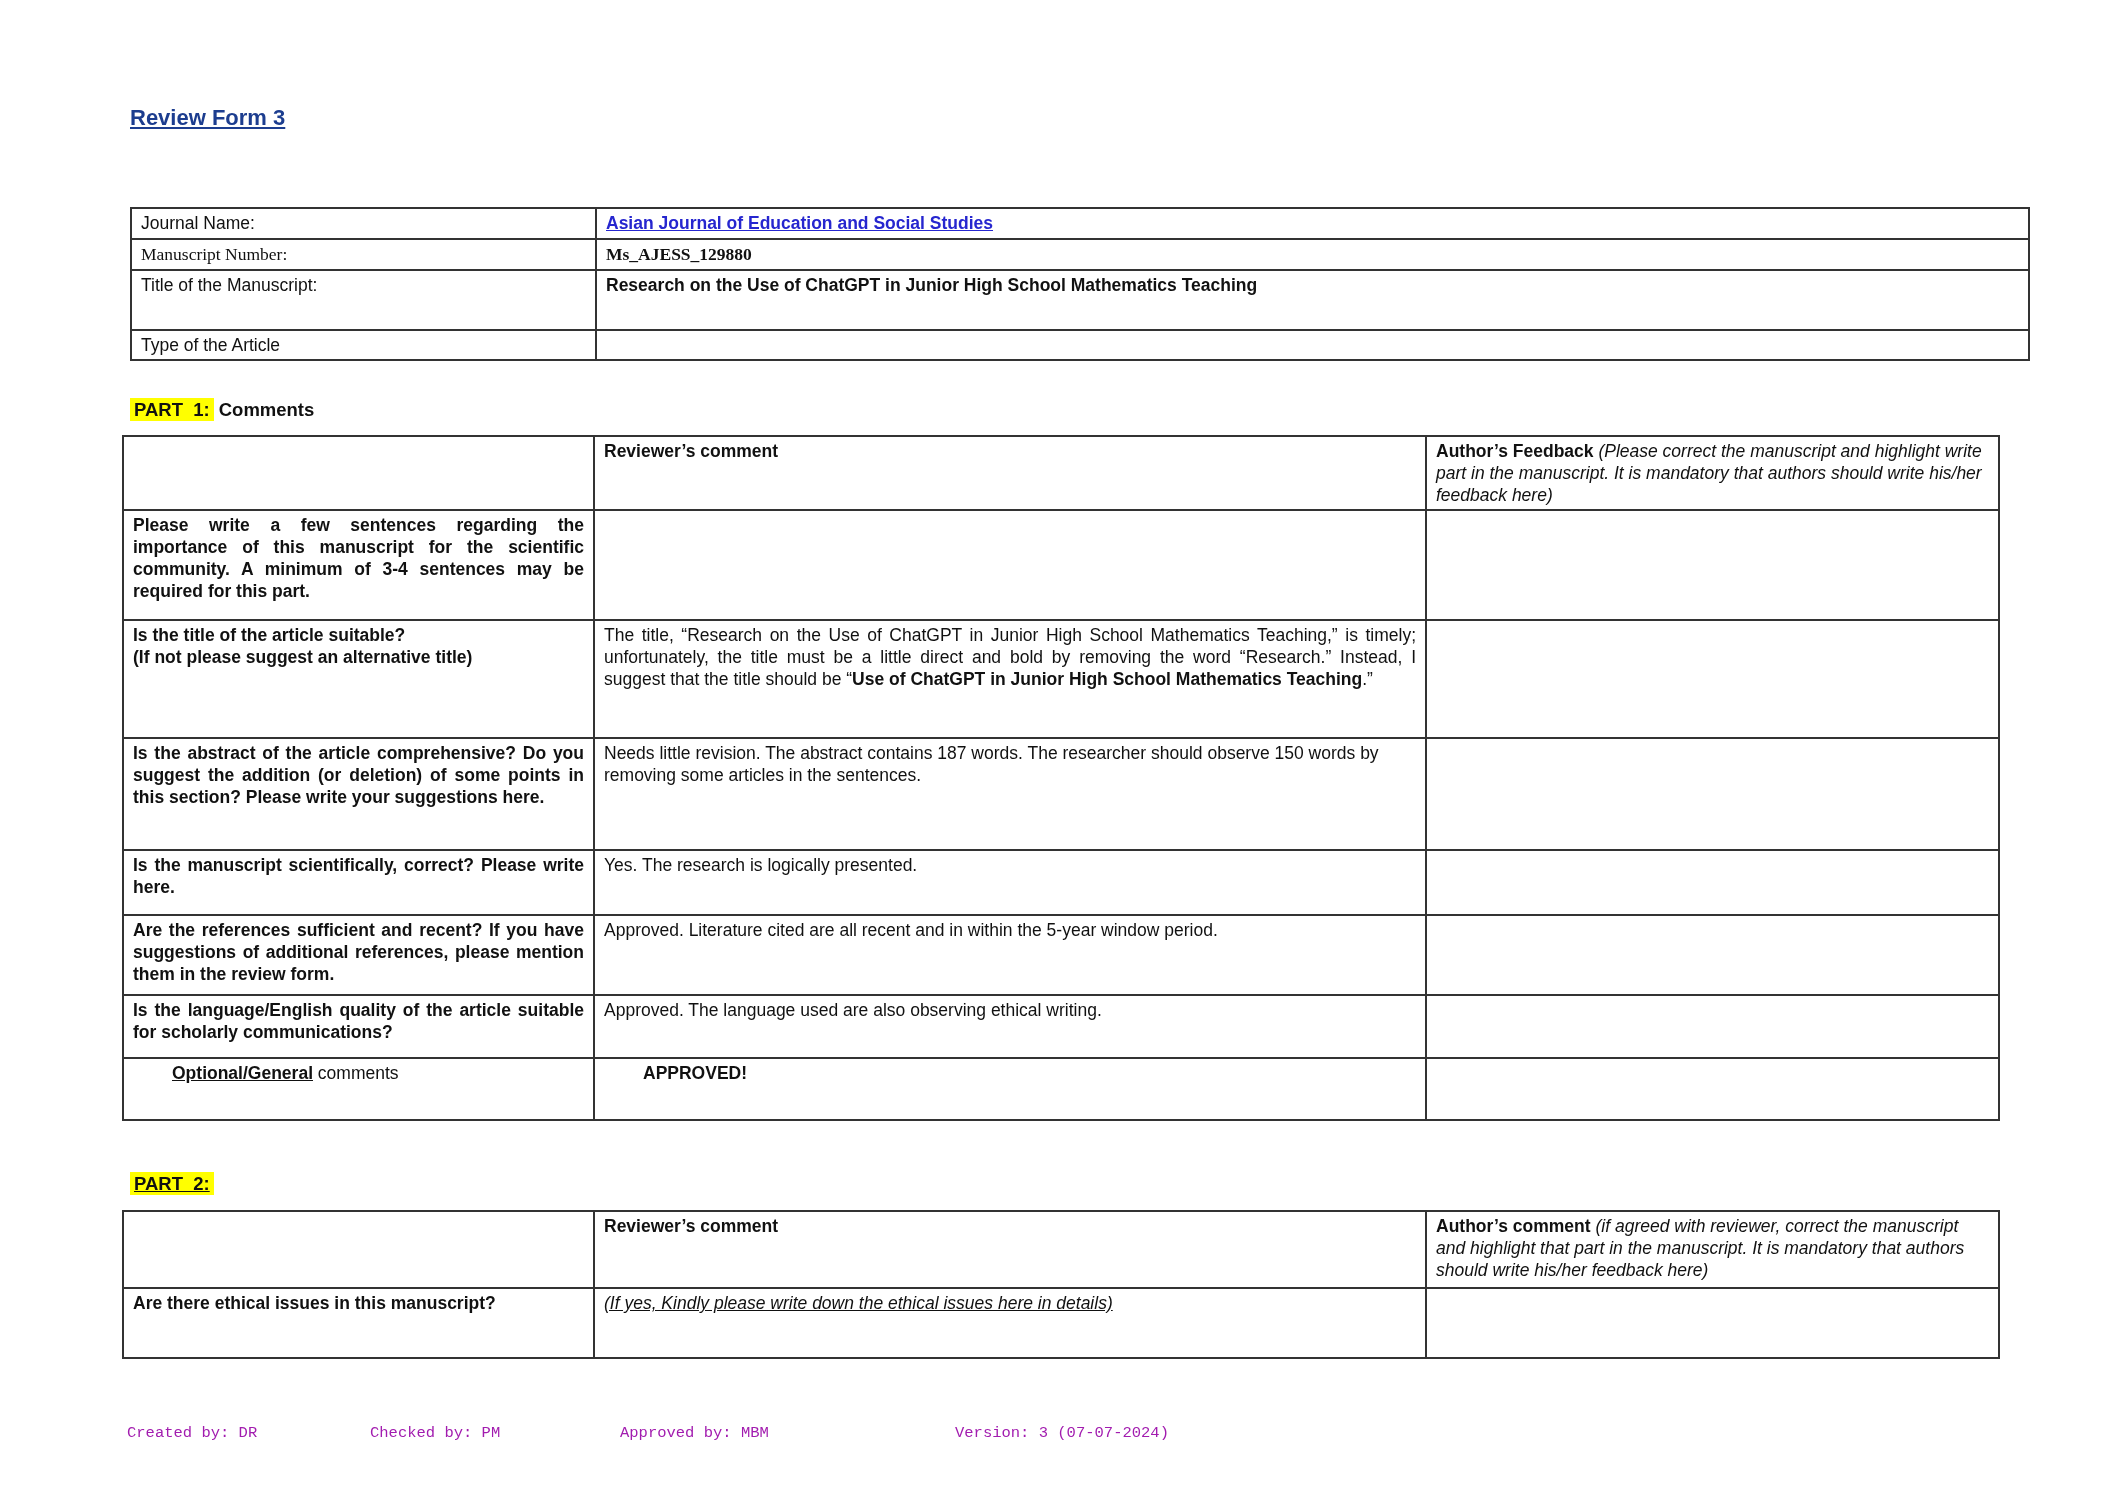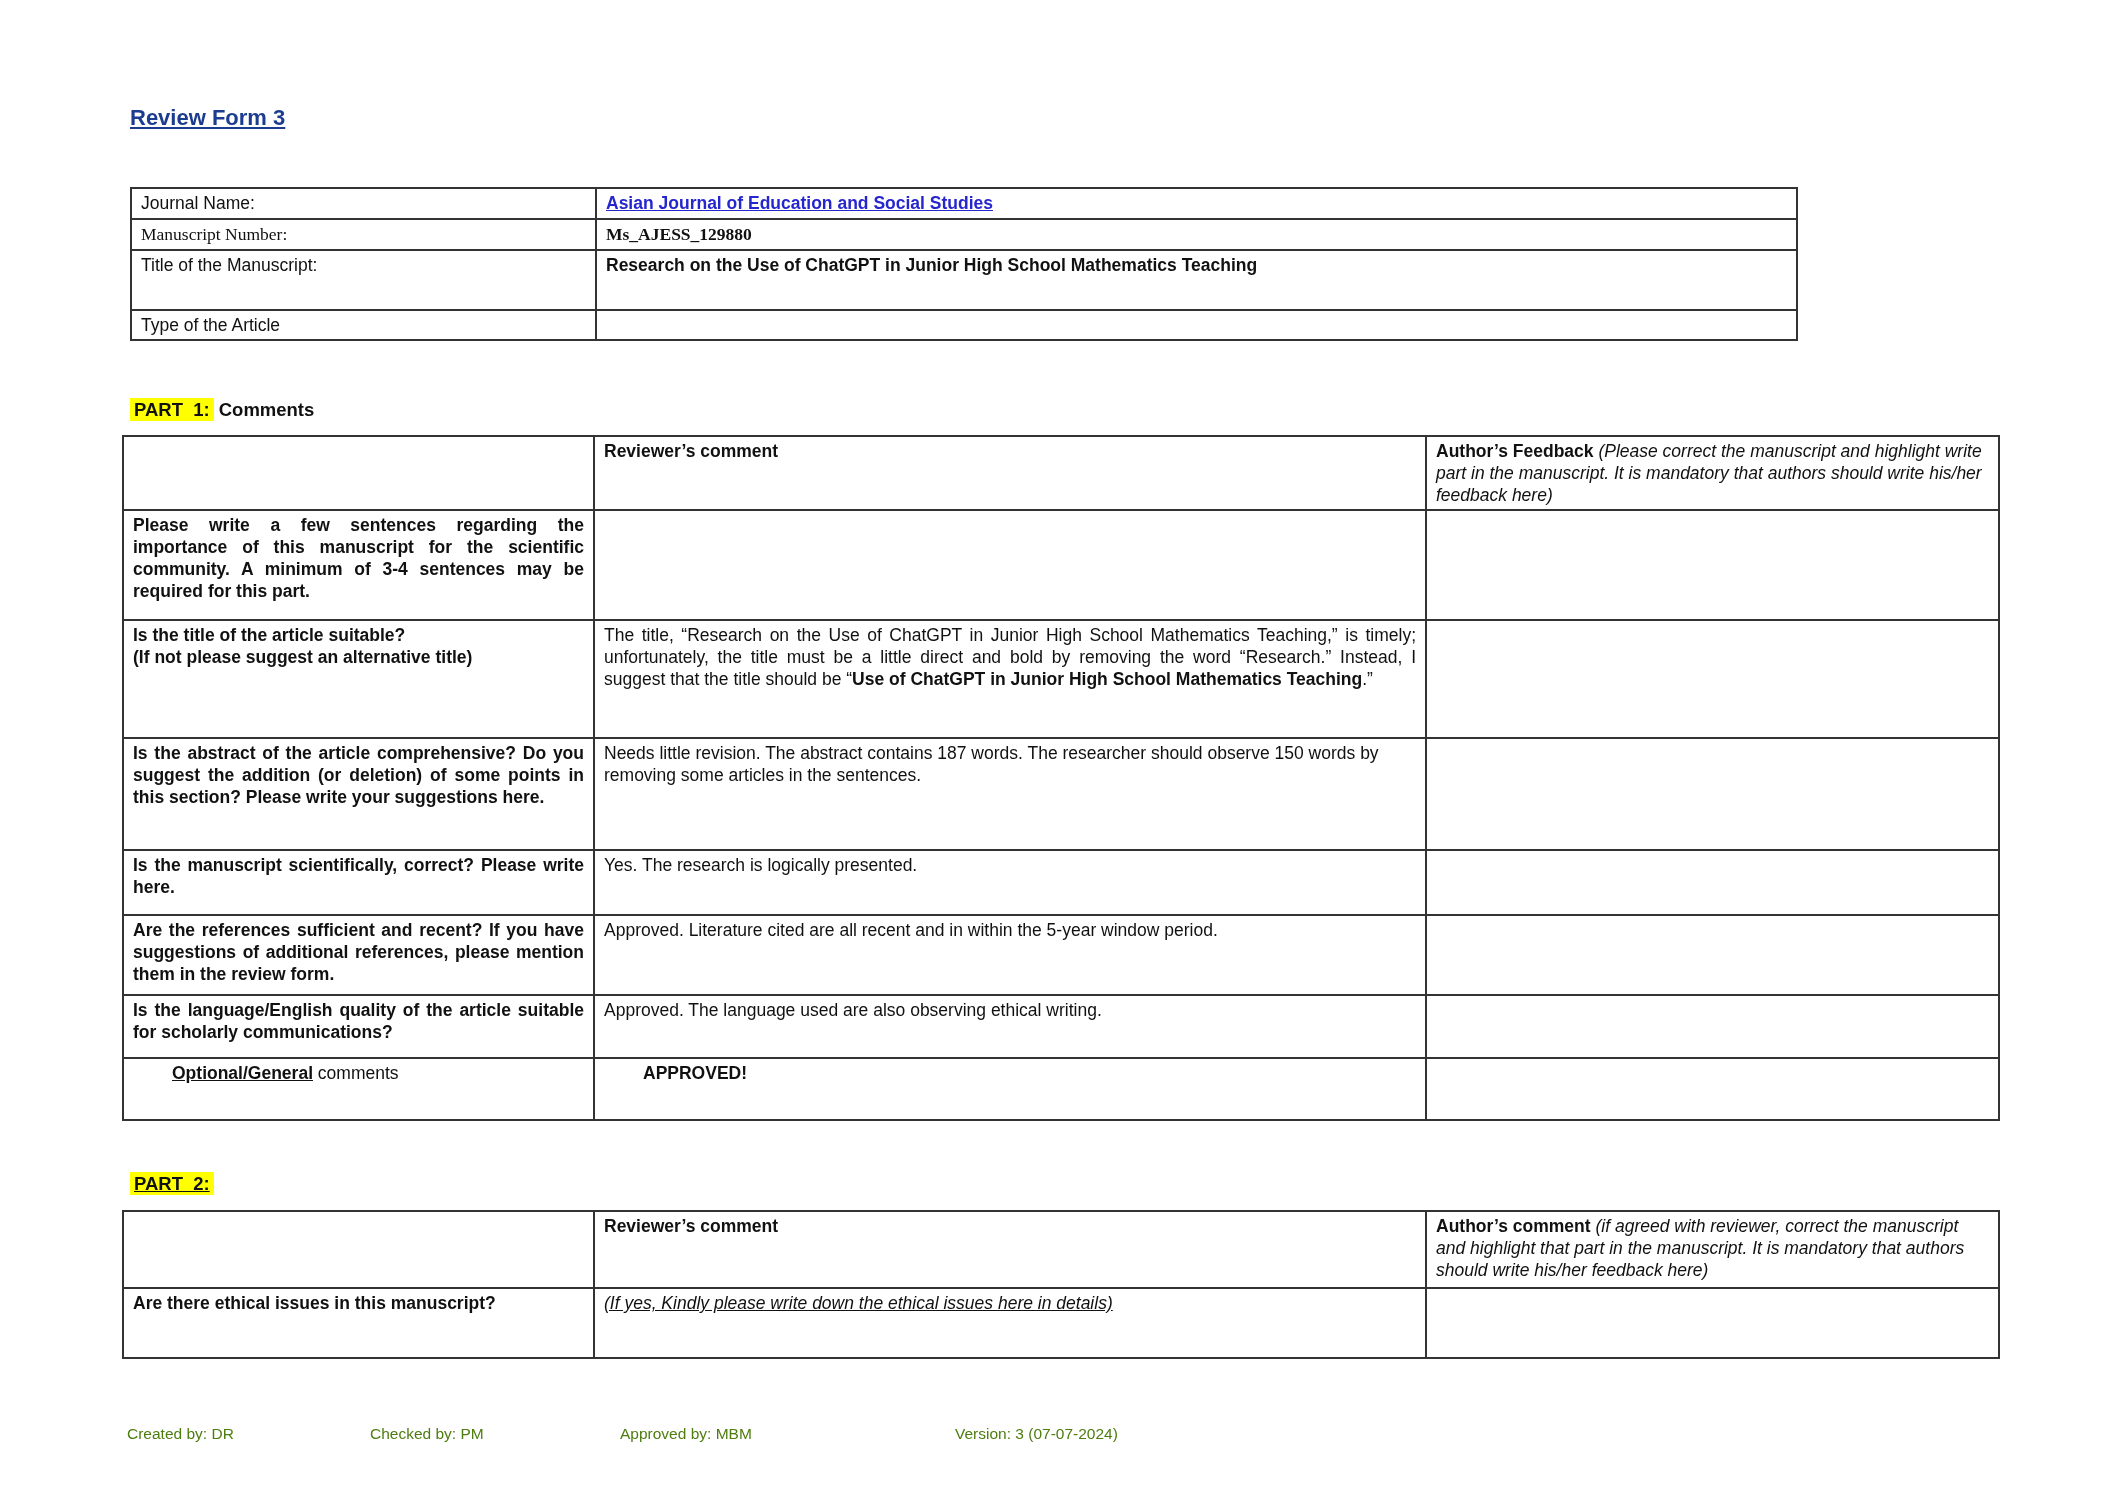--- a/index.html
+++ b/index.html
@@ -15,21 +15,21 @@
     overflow:hidden;
   }
   .doc-title{
     position:absolute;left:130px;top:104px;margin:0;
     font-size:22px;line-height:28px;font-weight:bold;
     color:var(--title-blue);text-decoration:underline;
   }
   .tbl{border-collapse:collapse;table-layout:fixed;position:absolute;background:#fff;}
   .tbl td{border:2px solid var(--line);vertical-align:top;padding:3px 9px;overflow:hidden;word-wrap:break-word;}
   
-  .info-table{left:130px;top:187px;width:1668px;}
+  .info-table{left:130px;top:207px;width:1900px;}
   .info-table .c1{width:465px;}
   .info-table tr.r1 td{height:23px;}
   .info-table tr.r2 td{height:23px;font-family:Liberation Serif, serif;}
   .info-table tr.r3 td{height:52px;}
   .info-table tr.r4 td{height:20px;}
   .bold{font-weight:bold;}
   .vmid{vertical-align:middle;}
   .journal-link{
     color:var(--link-blue);font-weight:bold;text-decoration:underline;cursor:pointer;
   }
@@ -62,21 +62,21 @@
   .ccell{padding:6px 12px;}
   .ccell.justify{text-align:justify;}
   .hdr-note{font-style:italic;font-weight:normal;}
   .ul{text-decoration:underline;}
   .it-ul{font-style:italic;text-decoration:underline;}
   .q-line{display:block;}
   .vcenter{vertical-align:middle;}
   
   .footer-item{
     position:absolute;top:1424px;
-    font-family:Liberation Sans, sans-serif;font-size:15.5px;line-height:19px;color:#4d7c0f;
+    font-family:Liberation Mono, monospace;font-size:15.5px;line-height:19px;color:#a21caf;
   }
   .f1{left:127px;} .f2{left:370px;} .f3{left:620px;} .f4{left:955px;}
 </style>
 </head>
 <body>
 
 <div class="page">
 
   <h1 class="doc-title">Review Form 3</h1>
 

